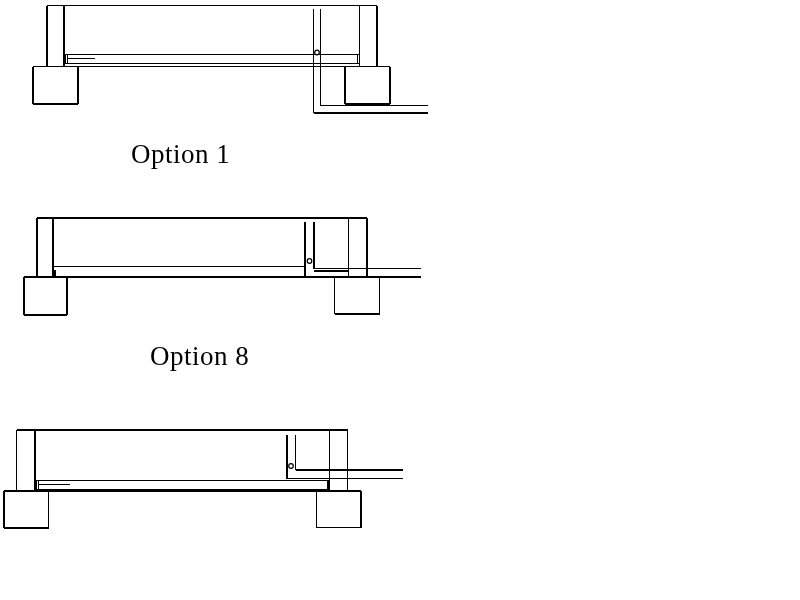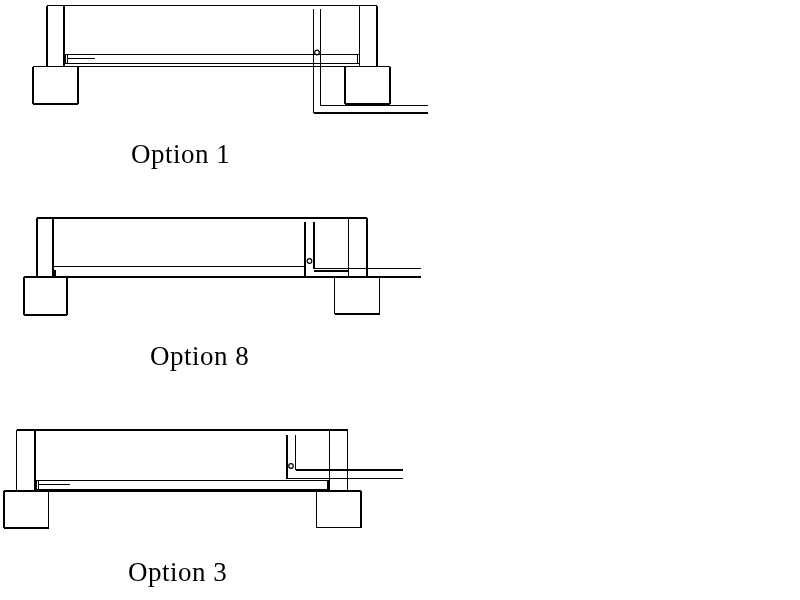--- a/index.html
+++ b/index.html
@@ -104,14 +104,13 @@
         <line x1="287" y1="435" x2="287" y2="478.5" stroke="#000000" stroke-width="1.5" shape-rendering="crispEdges"></line>
         <line x1="295.5" y1="435" x2="295.5" y2="470" stroke="#000000" stroke-width="1.5" shape-rendering="crispEdges"></line>
         <line x1="295.5" y1="470" x2="403" y2="470" stroke="#000000" stroke-width="1.5" shape-rendering="crispEdges"></line>
         <line x1="287" y1="478.5" x2="403" y2="478.5" stroke="#000000" stroke-width="1.5" shape-rendering="crispEdges"></line>
         <circle cx="291" cy="466" r="2.3" fill="none" stroke="#000000" stroke-width="1.2"></circle>
       </g>
     </svg>
 
   <div class="fig-label label-option-1">Option 1</div>
   <div class="fig-label label-option-2">Option 8</div>
-  <div class="fig-label label-option-3">Option 3</div>
 </div>
 
 </body></html>

